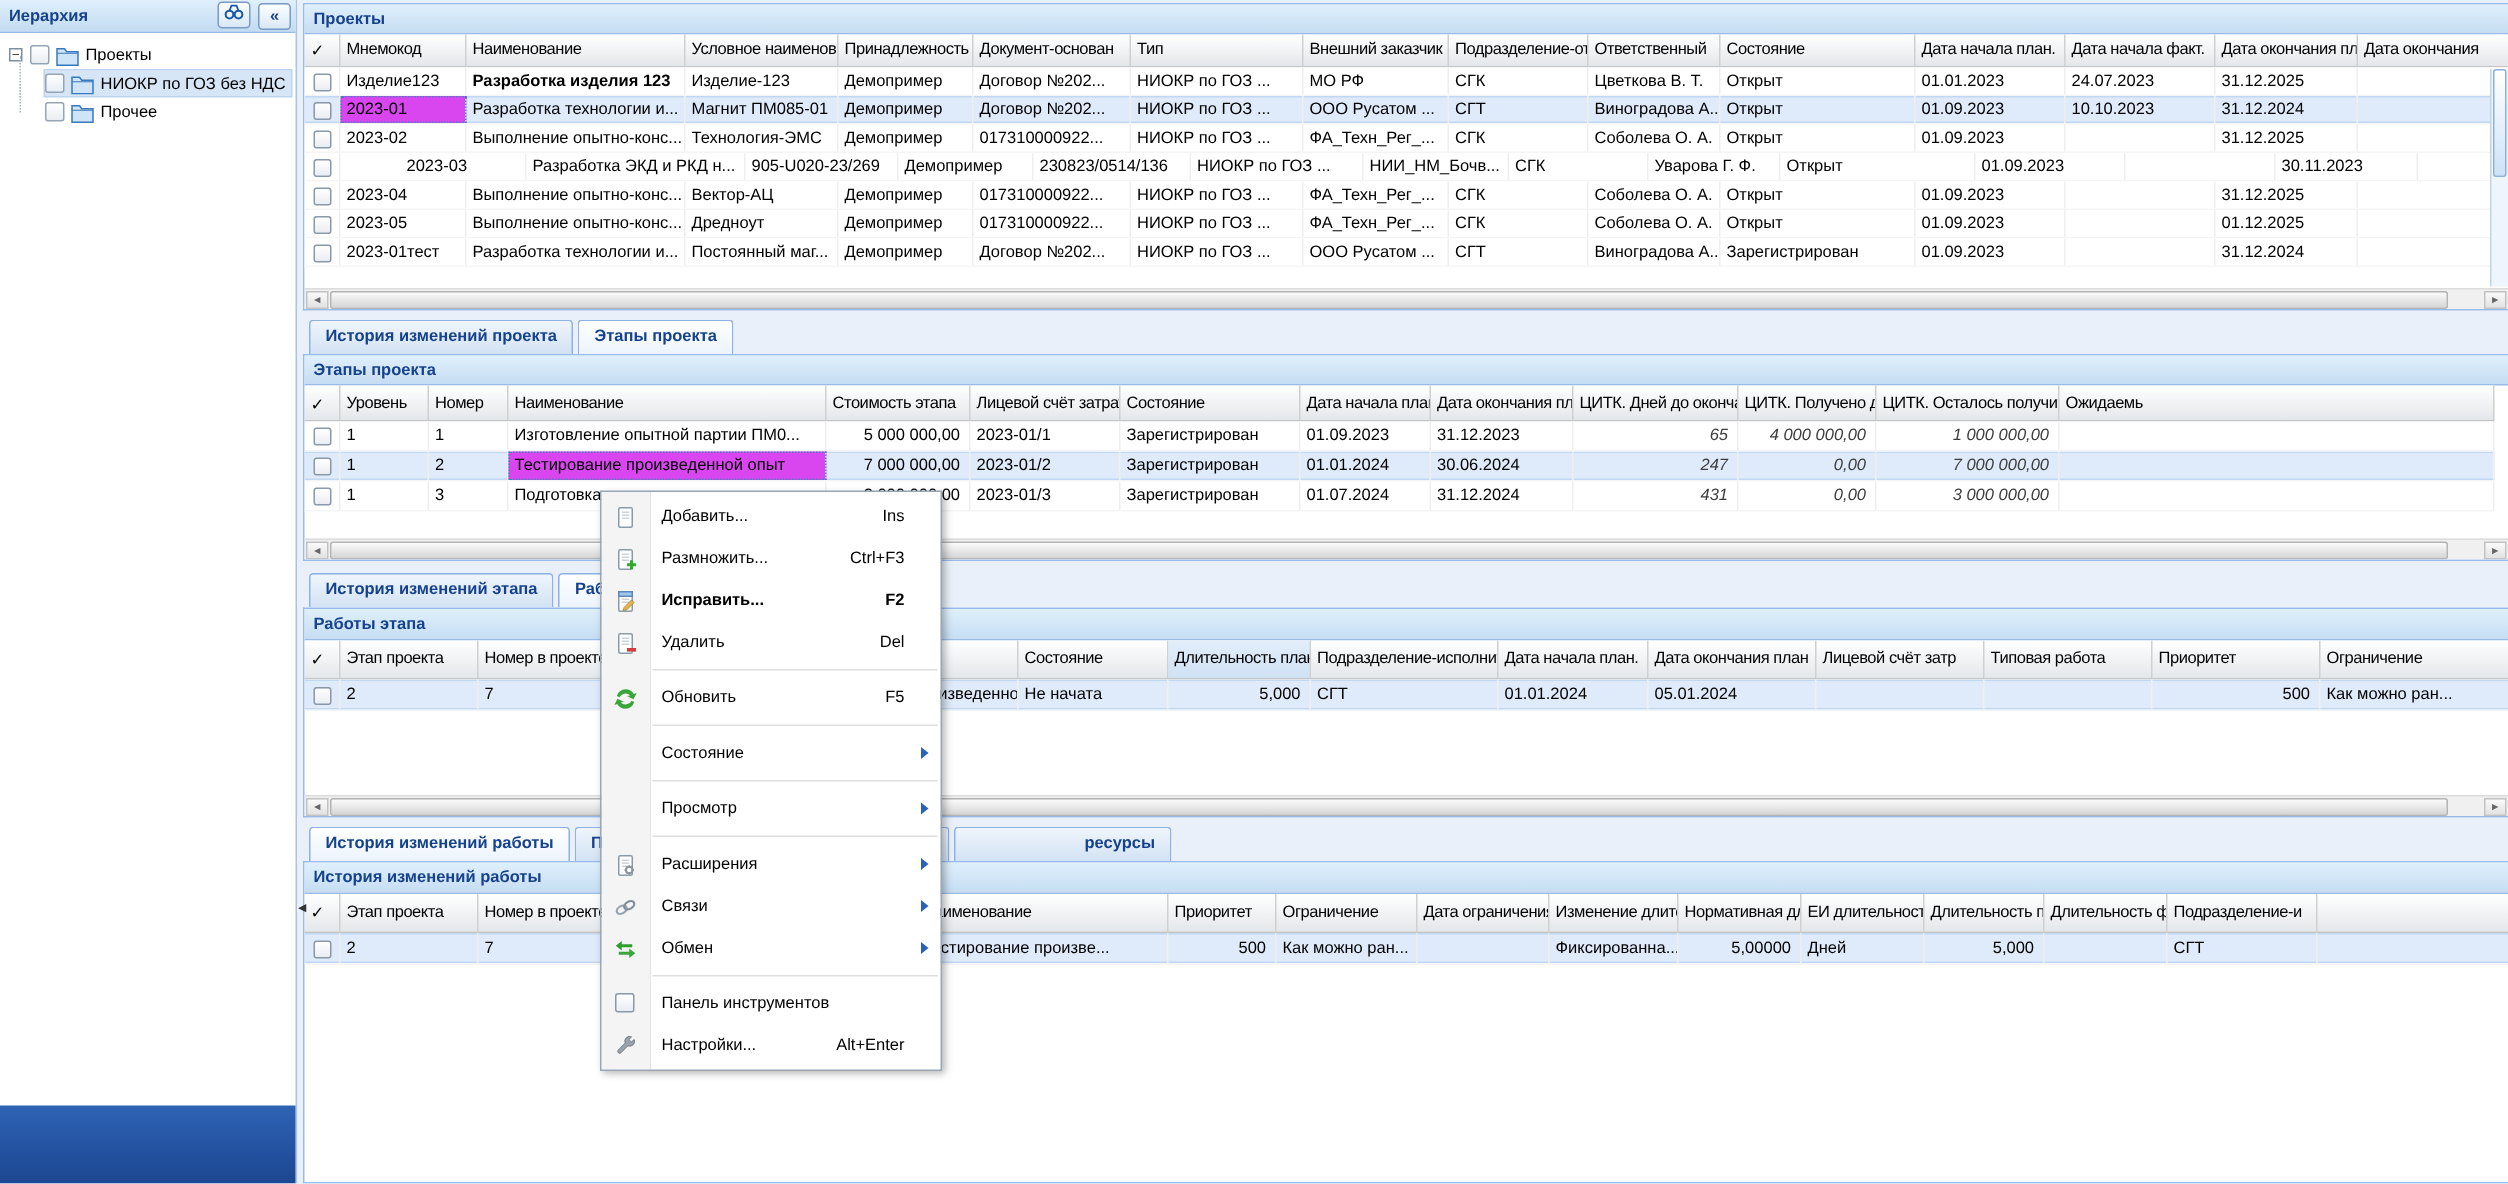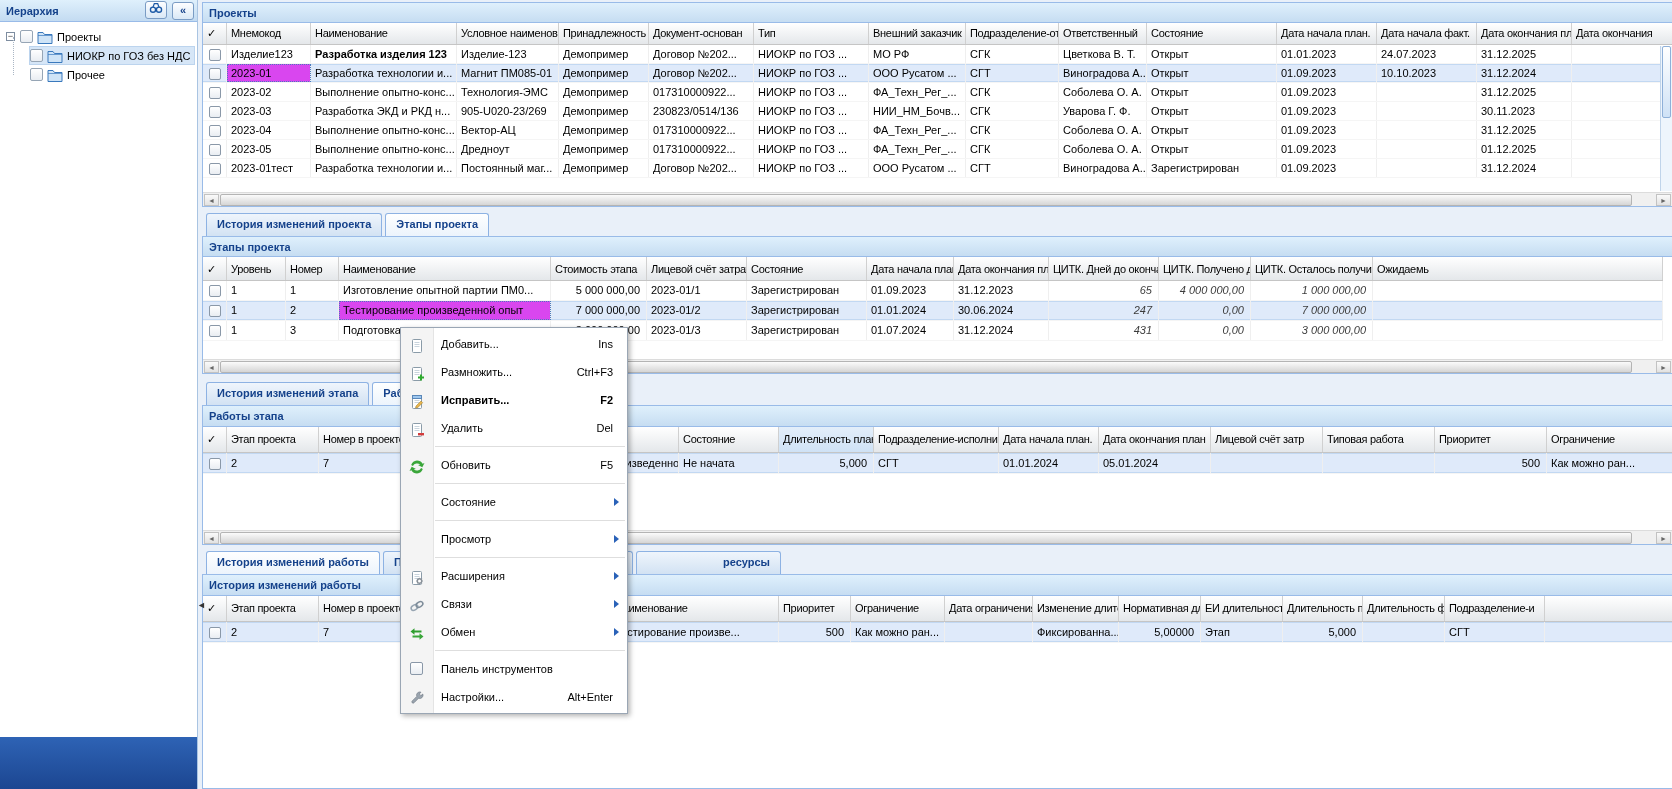--- a/index.html
+++ b/index.html
@@ -69,21 +69,21 @@
   #tabs1{top:213px}#tabs2{top:382px}#tabs3{top:551px}
   .tab{height:23px;border:1px solid #8db2e3;border-bottom:none;border-radius:3px 3px 0 0;background:linear-gradient(#eff5fc,#d2e2f3);color:#15428b;font-weight:bold;padding:4px 10px 0;margin-right:3px;white-space:nowrap;overflow:hidden;cursor:pointer}
   .tab.active{background:linear-gradient(#feffff,#ecf4fc)}
   .tab.w250{width:250px}.tab.w145{width:145px;text-align:right}
 
   
   #ctx{position:absolute;left:400px;top:327px;width:228px;padding:2px 0;border:1px solid #9aa6b4;box-shadow:2px 2px 5px rgba(0,0,0,.3);z-index:50;background:linear-gradient(90deg,#f4f4f4 0,#f4f4f4 32px,#e4e4e4 32px,#e4e4e4 33px,#fff 33px)}
   .m-item{position:relative;height:28px;line-height:28px;padding-left:40px;cursor:pointer;white-space:nowrap}
   .m-item.bold{font-weight:bold}
   .m-icon{position:absolute;left:8px;top:6px;width:16px;height:16px}
-  .m-shortcut{position:absolute;right:14px}
+  .m-shortcut{position:absolute;right:24px}
   .m-arrow{position:absolute;right:8px;top:10px;width:0;height:0;border-left:5px solid #2a62b8;border-top:4px solid transparent;border-bottom:4px solid transparent}
   .m-sep{height:1px;background:#dedede;margin:4px 2px 4px 34px}
   .m-item.annotated::after{content:'';position:absolute;left:-10px;right:-16px;top:-7px;bottom:-7px;border:4px solid #e8112d;border-radius:22px;pointer-events:none}
   .m-cbicon{position:absolute;left:9px;top:7px;width:13px;height:13px;border:1px solid #8a98a8;border-radius:2px;background:linear-gradient(#fff,#e9edf2)}
 
   #split-arrow{position:absolute;left:197px;top:600px;font-size:9px;color:#333;z-index:5;cursor:pointer}
 </style>
 </head>
 <body>
 
@@ -222,21 +222,21 @@
               <div class="g-cell" style="width: 130px;">Открыт</div>
               <div class="g-cell" style="width: 100px;">01.09.2023</div>
               <div class="g-cell" style="width: 100px;"></div>
               <div class="g-cell" style="width: 95px;">31.12.2025</div>
               <div class="g-cell" style="width: 130px;"></div>
             </div>
             <div class="g-row">
               <div class="g-cell" style="width: 24px;">
                 <span class="cb"></span>
               </div>
-              <div class="g-cell" style="width: 84px;">2023-03</div>
+              <div class="g-cell" style="width: 84px; margin-left: 40px;">2023-03</div>
               <div class="g-cell" style="width: 146px;">Разработка ЭКД и РКД н...</div>
               <div class="g-cell" style="width: 102px;">905-U020-23/269</div>
               <div class="g-cell" style="width: 90px;">Демопример</div>
               <div class="g-cell" style="width: 105px;">230823/0514/136</div>
               <div class="g-cell" style="width: 115px;">НИОКР по ГОЗ ...</div>
               <div class="g-cell" style="width: 97px;">НИИ_НМ_Бочв...</div>
               <div class="g-cell" style="width: 93px;">СГК</div>
               <div class="g-cell" style="width: 88px;">Уварова Г. Ф.</div>
               <div class="g-cell" style="width: 130px;">Открыт</div>
               <div class="g-cell" style="width: 100px;">01.09.2023</div>
@@ -482,21 +482,21 @@
               </div>
               <div class="g-cell" style="width: 92px;">2</div>
               <div class="g-cell" style="width: 100px;">7</div>
               <div class="g-cell" style="width: 192px;"></div>
               <div class="g-cell" style="width: 168px;">Тестирование произве...</div>
               <div class="g-cell r" style="width: 72px;">500</div>
               <div class="g-cell" style="width: 94px;">Как можно ран...</div>
               <div class="g-cell" style="width: 88px;"></div>
               <div class="g-cell" style="width: 86px;">Фиксированна...</div>
               <div class="g-cell r" style="width: 82px; text-align: right;">5,00000</div>
-              <div class="g-cell" style="width: 82px;">Этап</div>
+              <div class="g-cell" style="width: 82px;">Дней</div>
               <div class="g-cell r" style="width: 80px;">5,000</div>
               <div class="g-cell" style="width: 82px;"></div>
               <div class="g-cell" style="width: 100px;">СГТ</div>
               <div class="g-cell" style="width: 130px;"></div>
             </div>
           </div>
         </div>
     </div>
 
   </div>

